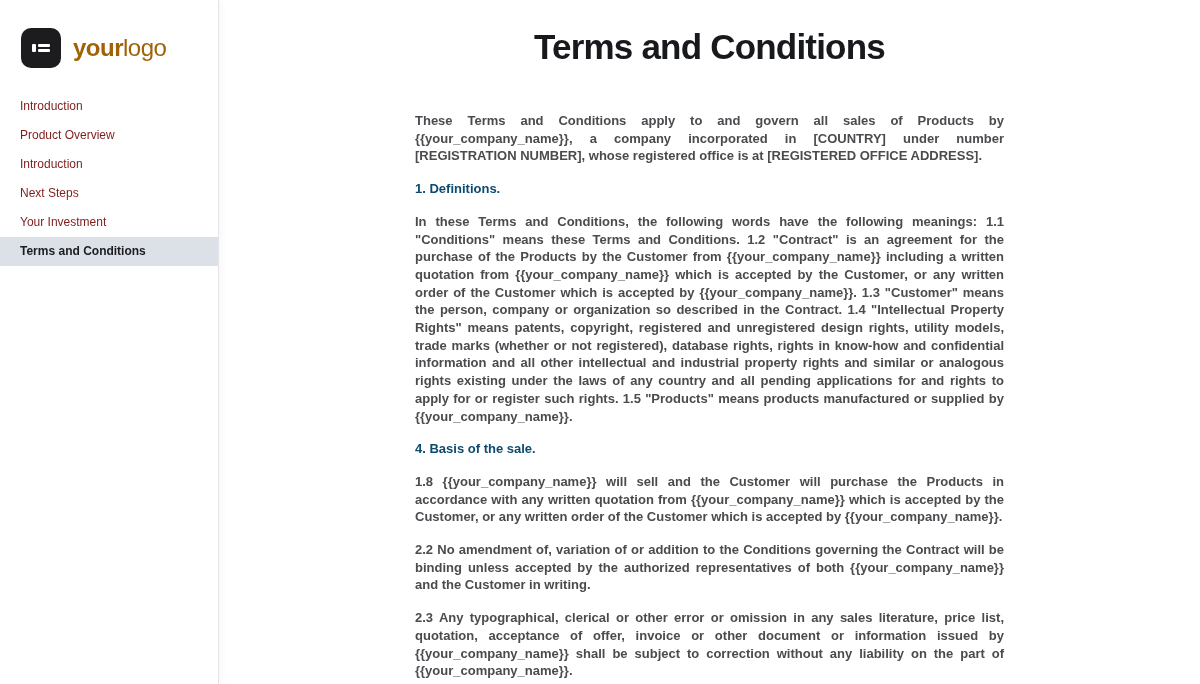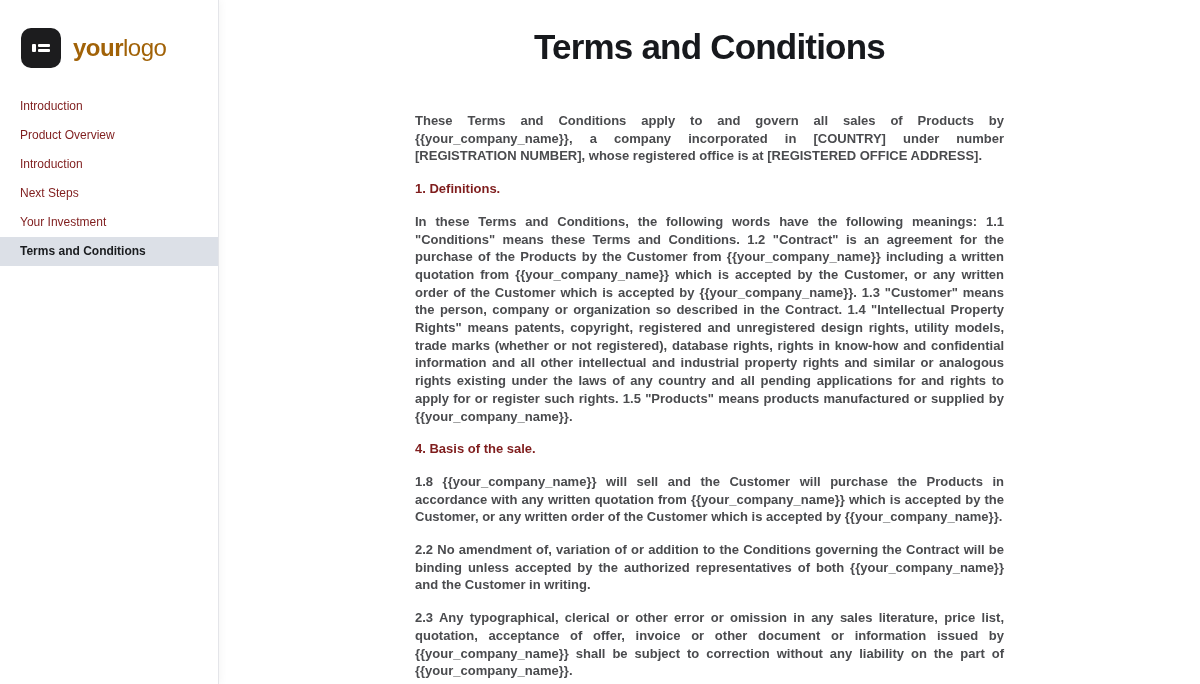--- a/index.html
+++ b/index.html
@@ -70,21 +70,21 @@
   }
   .doc p {
     text-align: justify;
     margin: 15px 0;
     font-weight: bold;
   }
   .doc h3 {
     font-size: 13px;
     line-height: 17.7px;
     font-weight: 700;
-    color: #7f1d1d;
+    color: #0c4a6e;
     margin: 15px 0;
   }
 </style>
 </head>
 <body>
 
 <div class="app">
 
   <aside class="sidebar">
     <div class="logo">

